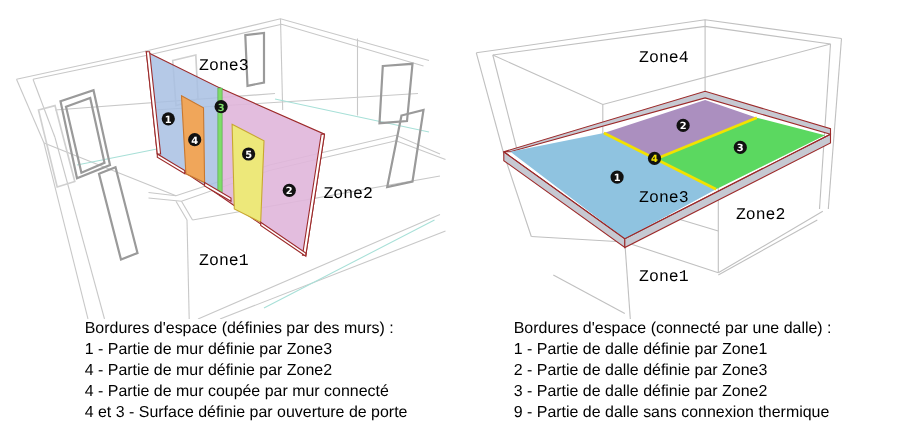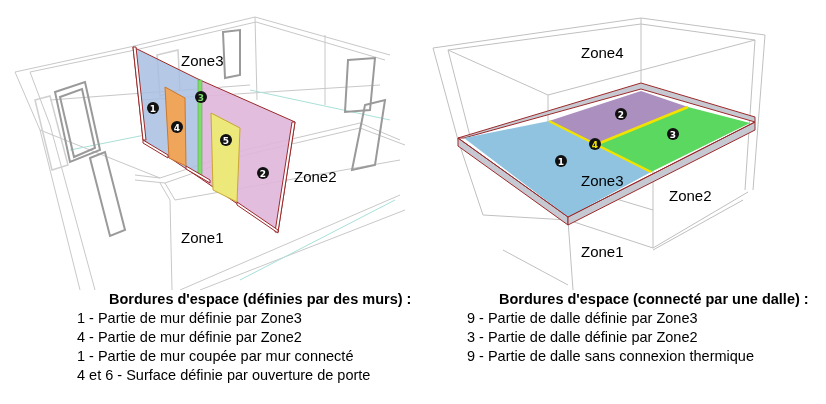--- a/index.html
+++ b/index.html
@@ -1,23 +1,23 @@
 <!DOCTYPE html>
 <html><head>
   <meta charset="utf-8">
   <style>
     html, body { margin: 0; padding: 0; background: #ffffff; }
     body { width: 826px; height: 404px; position: relative; overflow: hidden; font-family: "Liberation Sans", sans-serif; }
     .figure { position: absolute; top: 0; }
     #fig-left { left: 0; width: 413px; height: 290px; }
     #fig-right { left: 413px; width: 413px; height: 290px; }
     svg { display: block; }
-    .zone-label { position: absolute; font-size: 15px; color: #000; white-space: nowrap; }
+    .zone-label { position: absolute; font-size: 15px; color: #000; white-space: nowrap; font-family: Liberation Mono, monospace; }
     .legend { position: absolute; font-size: 14.5px; line-height: 19px; color: #000; }
-    .legend .title { font-weight: bold; margin-left: 32px; }
+    .legend .title { font-weight: normal; }
     #legend-left { left: 77px; top: 290px; }
     #legend-right { left: 467px; top: 290px; }
     .badge { font-family: "DejaVu Sans", sans-serif; font-weight: bold; font-size: 9px; fill: #fff; }
   </style>
 </head>
 <body>
 
 <div id="fig-left" class="figure">
   <svg width="413" height="290" viewBox="0 0 413 290">
 
@@ -164,22 +164,23 @@
   <span class="zone-label" style="left:168px; top:44px;">Zone4</span>
   <span class="zone-label" style="left:168px; top:172px;">Zone3</span>
   <span class="zone-label" style="left:256px; top:187px;">Zone2</span>
   <span class="zone-label" style="left:168px; top:243px;">Zone1</span>
 </div>
 
 <div id="legend-left" class="legend">
   <div class="title">Bordures d'espace (définies par des murs) :</div>
   <div>1 - Partie de mur définie par Zone3</div>
   <div>4 - Partie de mur définie par Zone2</div>
-  <div>1 - Partie de mur coupée par mur connecté</div>
-  <div>4 et 6 - Surface définie par ouverture de porte</div>
+  <div>4 - Partie de mur coupée par mur connecté</div>
+  <div>4 et 3 - Surface définie par ouverture de porte</div>
 </div>
 
 <div id="legend-right" class="legend">
   <div class="title">Bordures d'espace (connecté par une dalle) :</div>
-  <div>9 - Partie de dalle définie par Zone3</div>
+  <div>1 - Partie de dalle définie par Zone1</div>
+  <div>2 - Partie de dalle définie par Zone3</div>
   <div>3 - Partie de dalle définie par Zone2</div>
   <div>9 - Partie de dalle sans connexion thermique</div>
 </div>
 
 </body></html>

